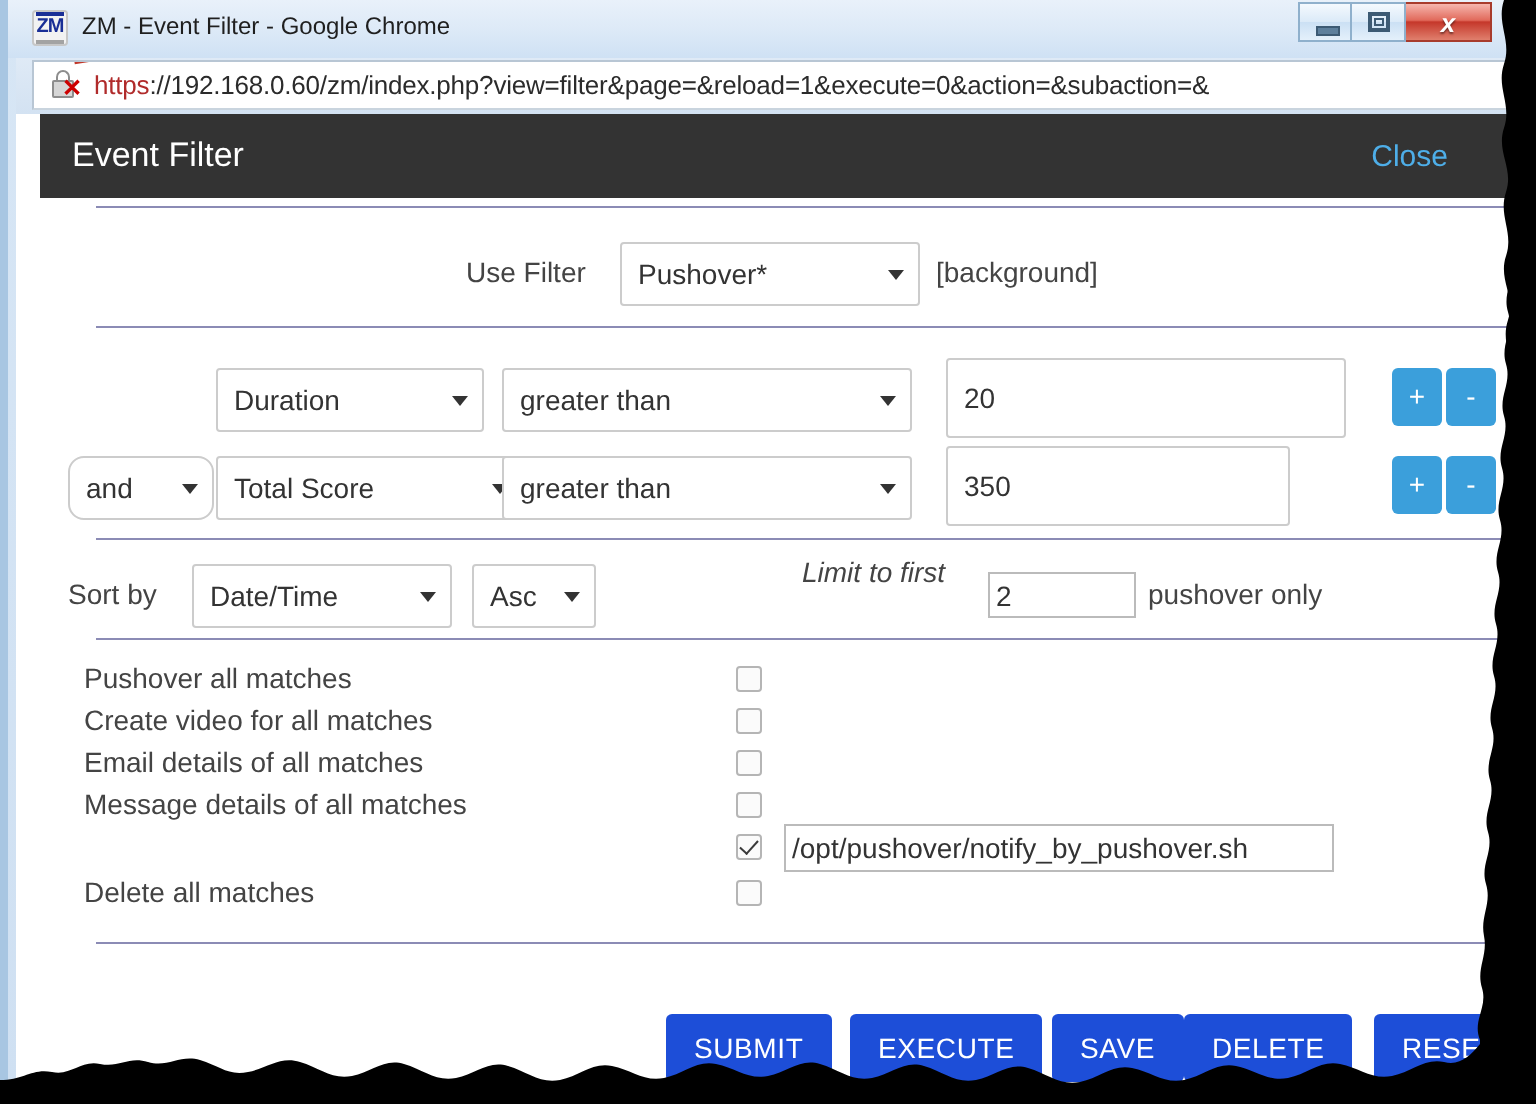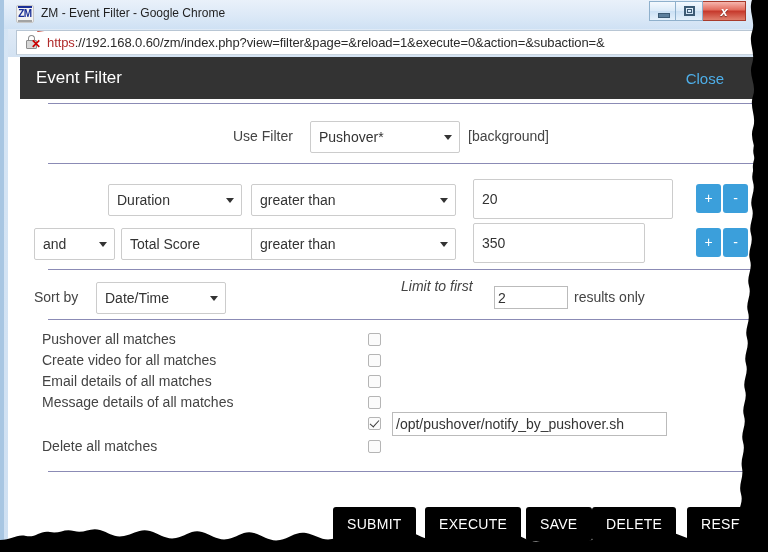--- a/index.html
+++ b/index.html
@@ -290,21 +290,21 @@
   .cbx.checked::after {
     content: "";
     position: absolute;
     left: 3px; top: 0px;
     width: 4px; height: 8px;
     border: solid #3a3a3a;
     border-width: 0 1.6px 1.6px 0;
     transform: rotate(42deg);
   }
   .act-btn {
-    background: #000000;
+    background: #1d4ed8;
     color: #ffffff;
     border: none;
     border-radius: 3px;
     font-family: "Liberation Sans", sans-serif;
     font-size: 14px;
     height: 34px;
     padding: 0 14px;
     cursor: pointer;
     letter-spacing: .3px;
   }
@@ -387,26 +387,26 @@
               <option>greater than</option>
             </select>
           </span>
           <input class="ui-text" style="position: absolute; left: 453px; top: 0px; width: 200px;" value="20">
           <span class="pm-btn" style="position:absolute;left:676px;top:5px;">+</span>
           <span class="pm-btn" style="position:absolute;left:703px;top:5px;">-</span>
         </div>
 
         <div class="row" style="position:absolute;left:0;top:124px;width:752px;height:44px;">
           <span class="sel-wrap" style="position:absolute;left:14px;top:5px;">
-            <select class="ui" style="width:81px;">
+            <select class="ui" style="width:73px;border-radius:8px;">
               <option>and</option>
             </select>
           </span>
           <span class="sel-wrap" style="position:absolute;left:88px;top:5px;">
-            <select class="ui" style="width:154px;margin-left:13px;">
+            <select class="ui" style="width:154px;">
               <option>Total Score</option>
             </select>
           </span>
           <span class="sel-wrap" style="position:absolute;left:231px;top:5px;">
             <select class="ui" style="width:205px;">
               <option>greater than</option>
             </select>
           </span>
           <input class="ui-text" style="position: absolute; left: 453px; top: 0px; width: 172px;" value="350">
           <span class="pm-btn" style="position:absolute;left:676px;top:5px;">+</span>
@@ -415,23 +415,28 @@
 
         <div class="hr" style="position:absolute;left:14px;top:170px;width:720px;"></div>
 
         <div class="row" style="position:absolute;left:0;top:178px;width:752px;height:42px;">
           <span class="lbl" style="position:absolute;left:14px;top:12px;">Sort by</span>
           <span class="sel-wrap" style="position:absolute;left:76px;top:5px;">
             <select class="ui" style="width:130px;">
               <option>Date/Time</option>
             </select>
           </span>
+          <span class="sel-wrap" style="position:absolute;left:216px;top:5px;">
+            <select class="ui" style="width:62px;">
+              <option>Asc</option>
+            </select>
+          </span>
           <span class="lbl" style="position:absolute;left:381px;top:1px;font-style:italic;">Limit to first</span>
           <input class="ui-text ui-small" style="position: absolute; left: 474px; top: 9px; width: 74px;" value="2">
-          <span class="lbl" style="position:absolute;left:554px;top:12px;">results only</span>
+          <span class="lbl" style="position:absolute;left:554px;top:12px;">pushover only</span>
         </div>
 
         <div class="hr" style="position:absolute;left:14px;top:220px;width:720px;"></div>
 
         <div class="row" style="position:absolute;left:0;top:232px;width:752px;height:130px;">
 
           <span class="lbl" style="position:absolute;left:22px;top:0px;">Pushover all matches</span>
           <span class="cbx" style="position:absolute;left:348px;top:2px;"></span>
 
           <span class="lbl" style="position:absolute;left:22px;top:21px;">Create video for all matches</span>

